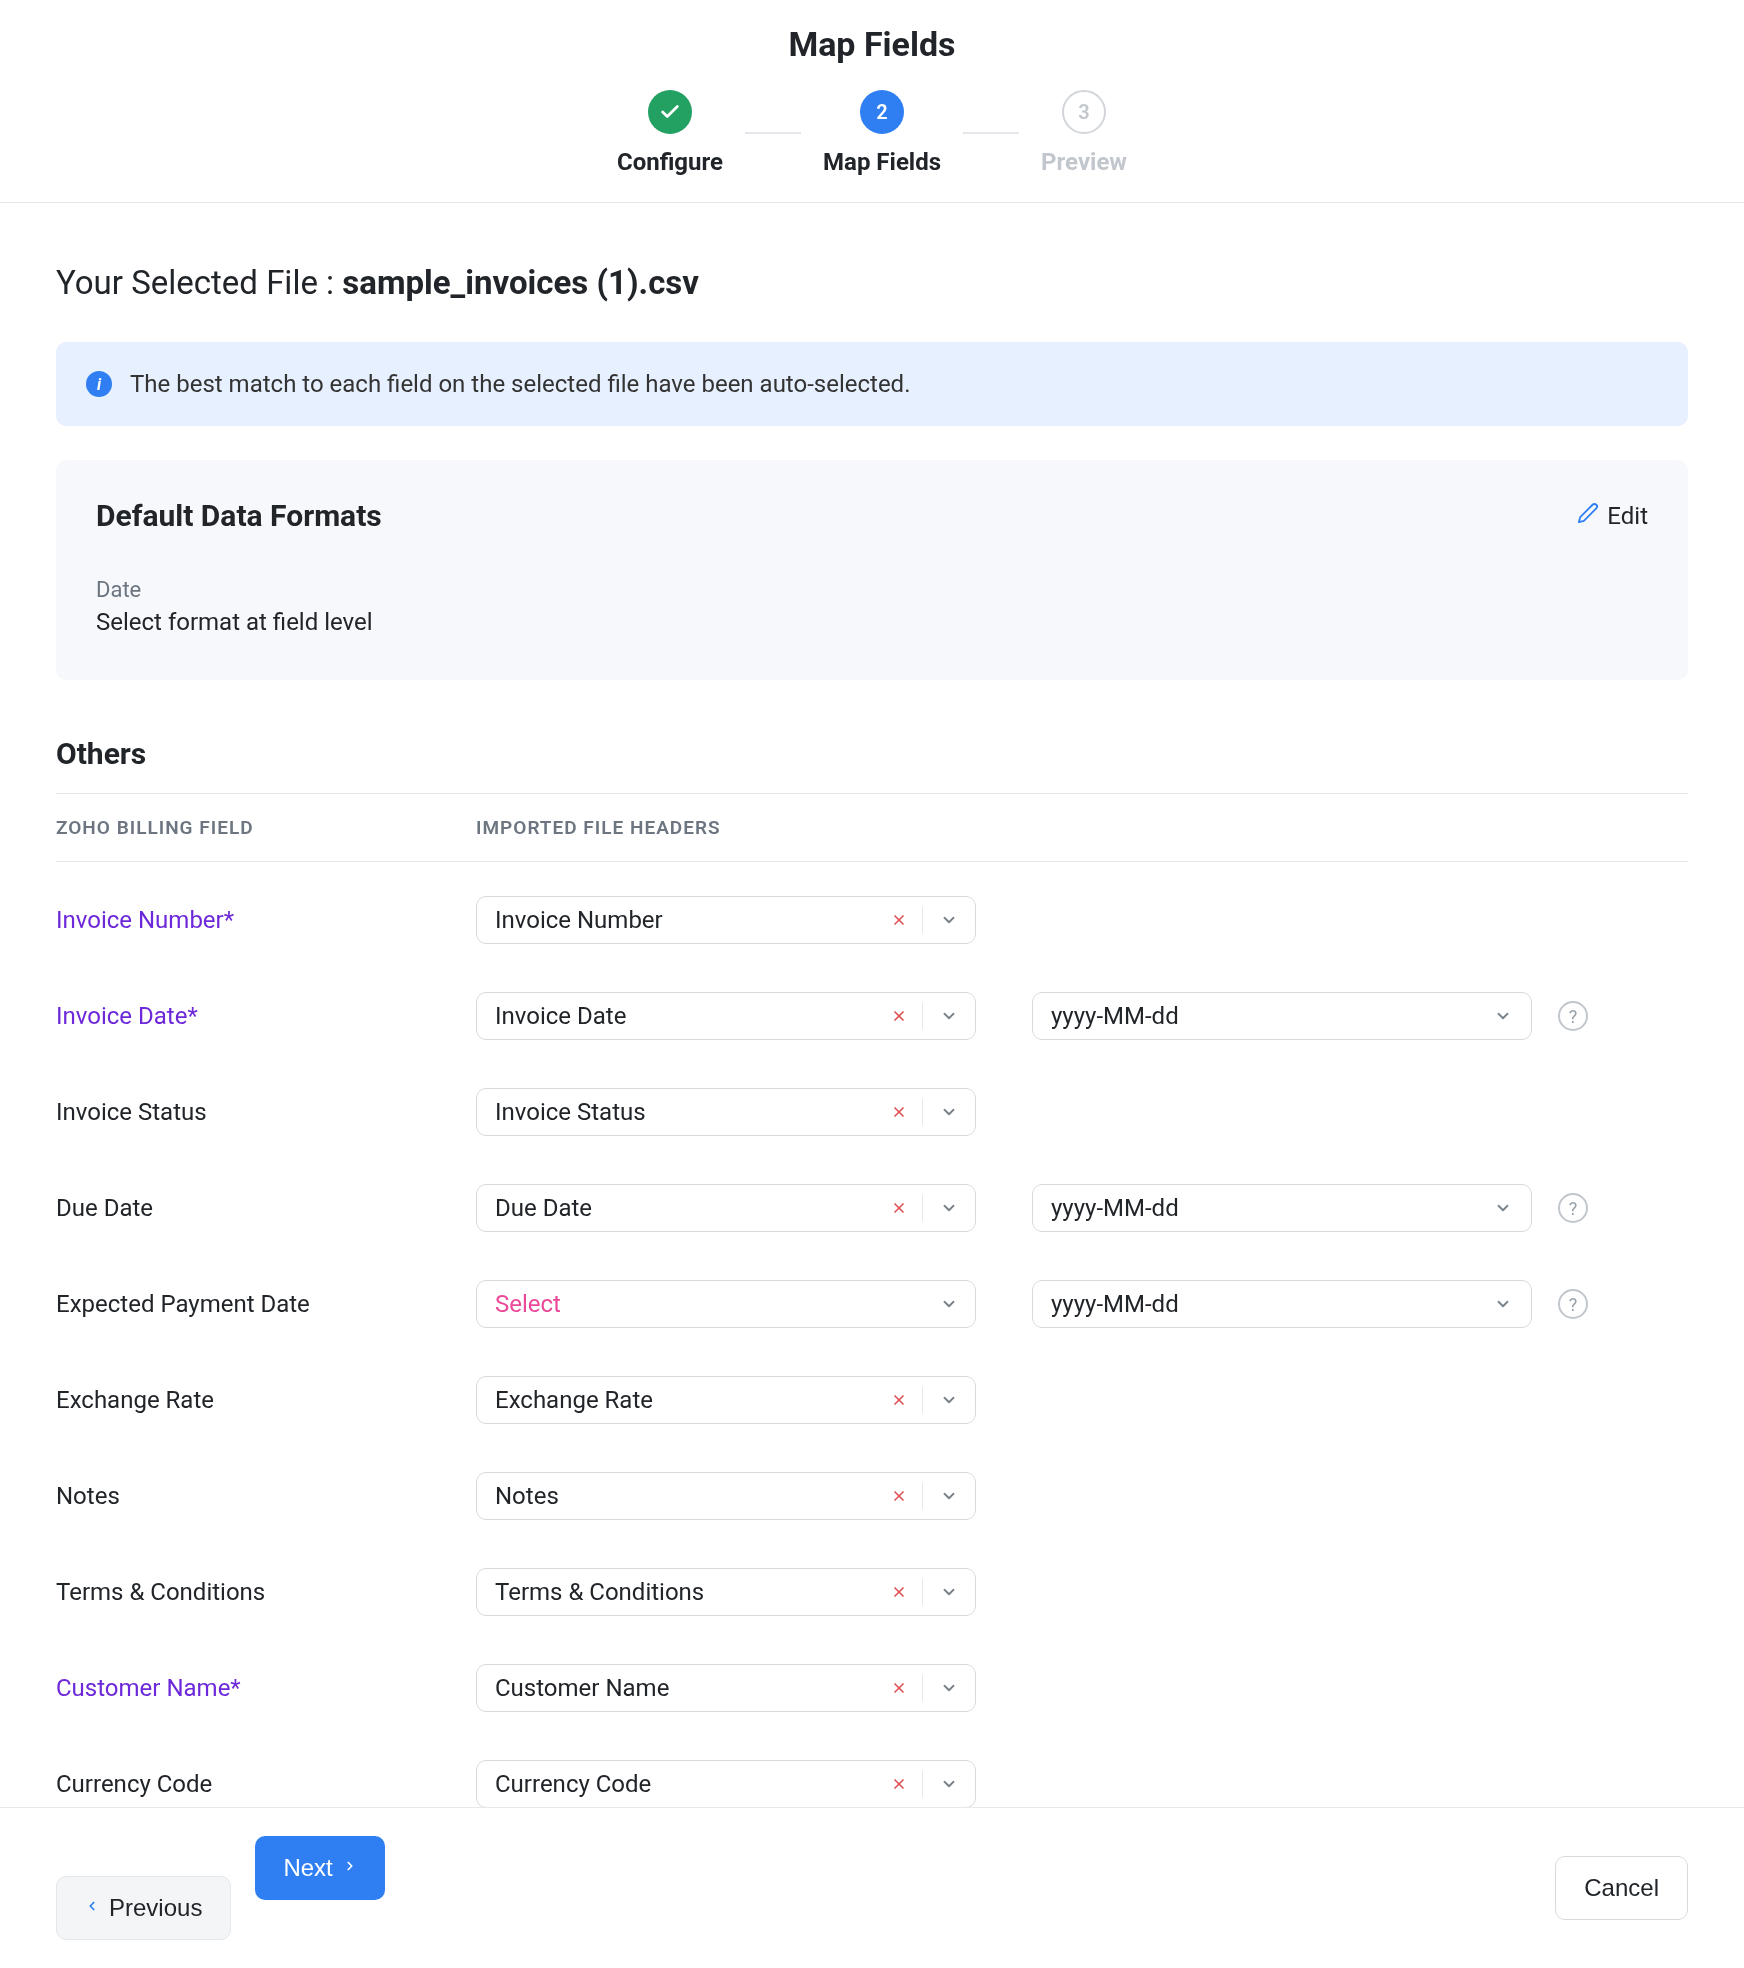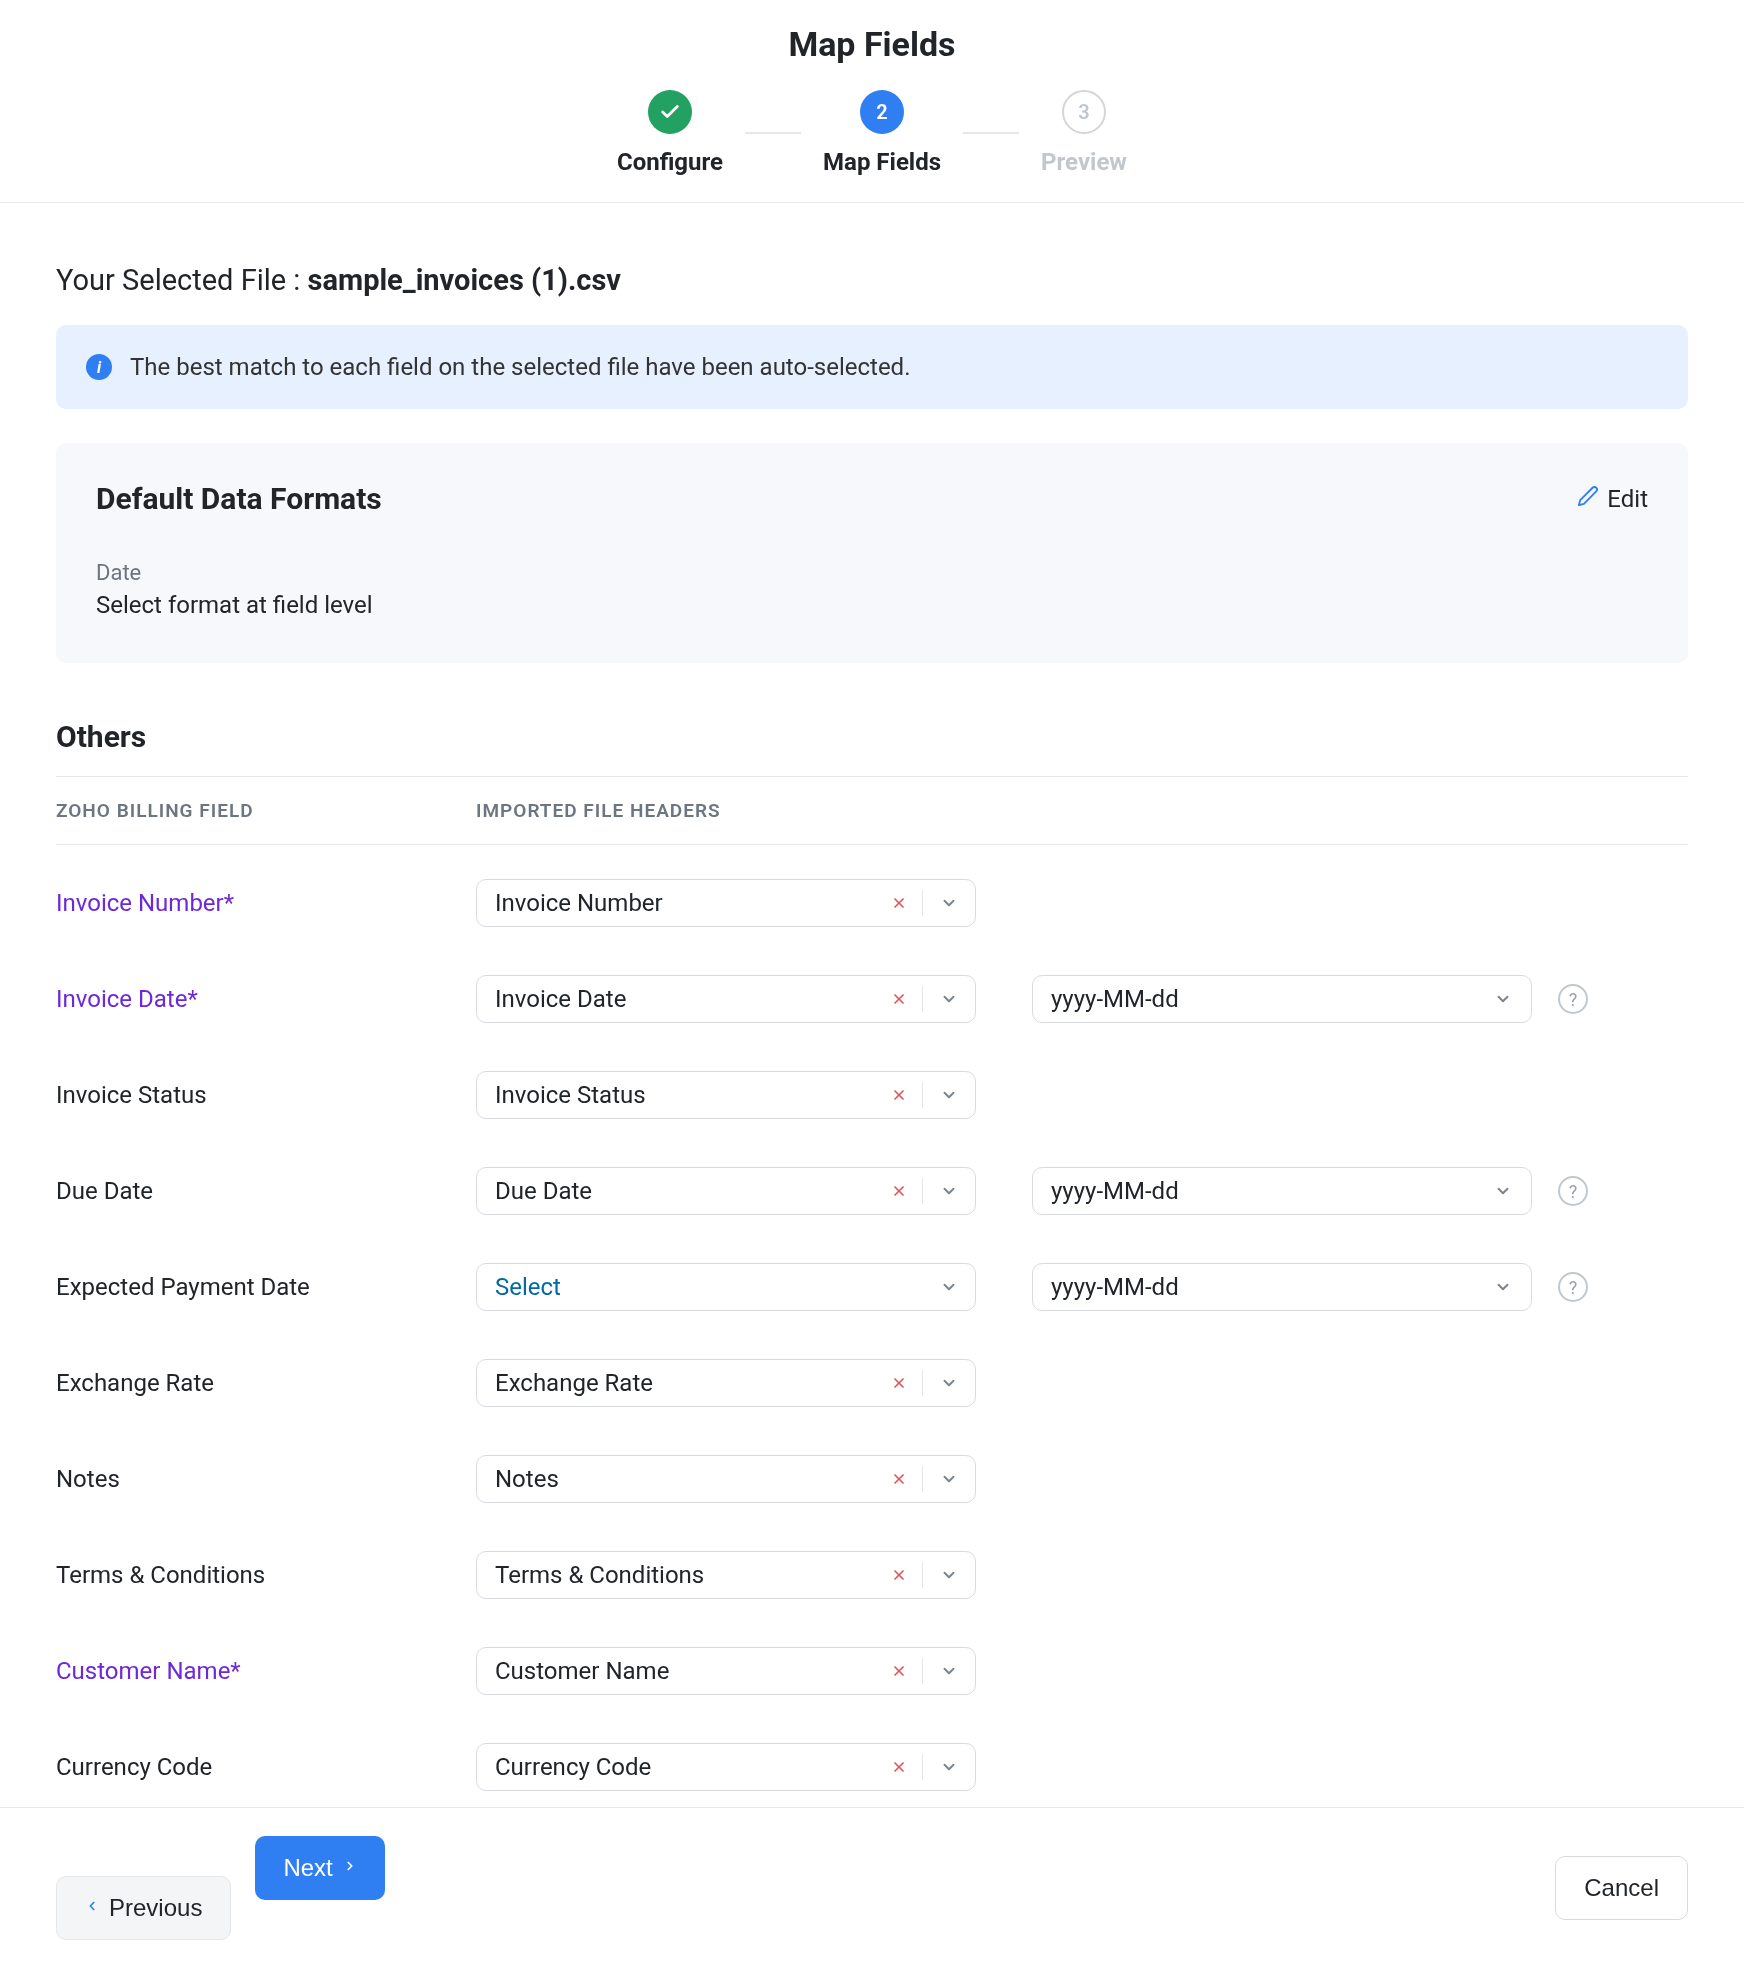--- a/index.html
+++ b/index.html
@@ -63,22 +63,22 @@
   .step-label { font-size: 24px; font-weight: 700; }
   .step-label.pending { color: #c1c7cd; }
   .step-sep {
     width: 56px; height: 2px; background: #e4e7eb;
   }
 
   .content {
     padding: 60px 56px 0 56px;
   }
   .file-line {
-    font-size: 29px;
-    margin-bottom: 28px;
+    font-size: 33px;
+    margin-bottom: 40px;
   }
   .file-line .fname { font-weight: 700; }
 
   .info-banner {
     background: #e6f0fe;
     border-radius: 10px;
     padding: 28px 30px;
     display: flex;
     align-items: center;
     gap: 18px;
@@ -163,21 +163,21 @@
     background: #fff;
   }
   .dropdown .dd-text {
     flex: 1;
     padding: 0 18px;
     display: flex;
     align-items: center;
     font-size: 24px;
     color: #212529;
   }
-  .dropdown .dd-text.placeholder { color: #0369a1; text-align: right; }
+  .dropdown .dd-text.placeholder { color: #ec4899; text-align: right; }
   .dropdown .dd-clear {
     width: 46px;
     display: flex; align-items: center; justify-content: center;
     color: #e05252; font-size: 20px; cursor: pointer;
   }
   .dropdown .dd-divider {
     width: 1px; background: #e4e7eb; margin: 10px 0;
   }
   .dropdown .dd-chevron {
     width: 52px;

